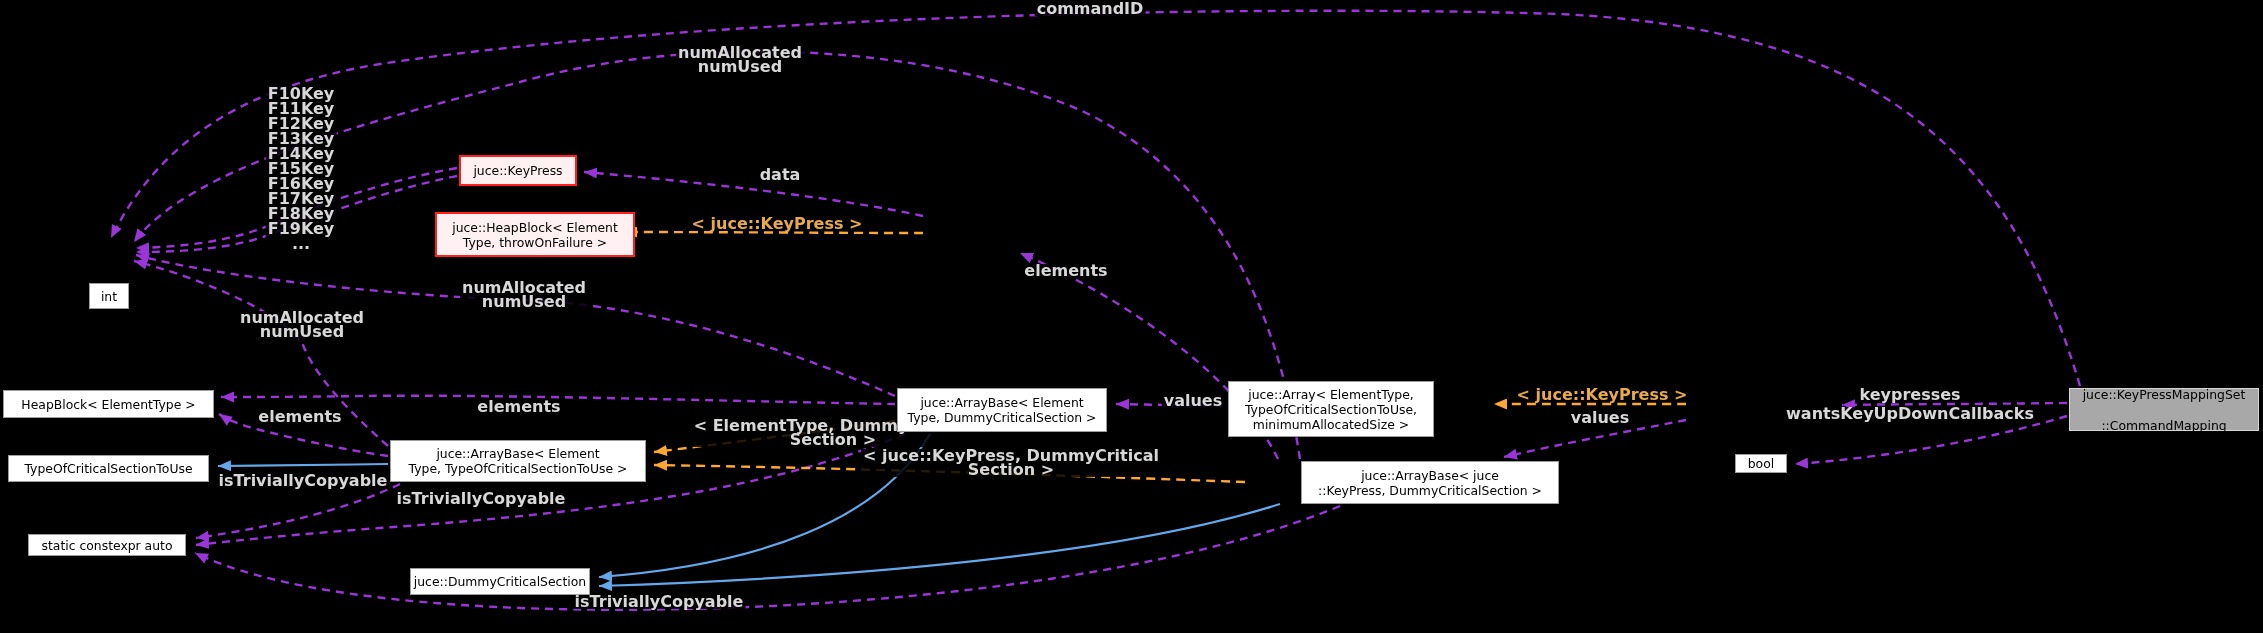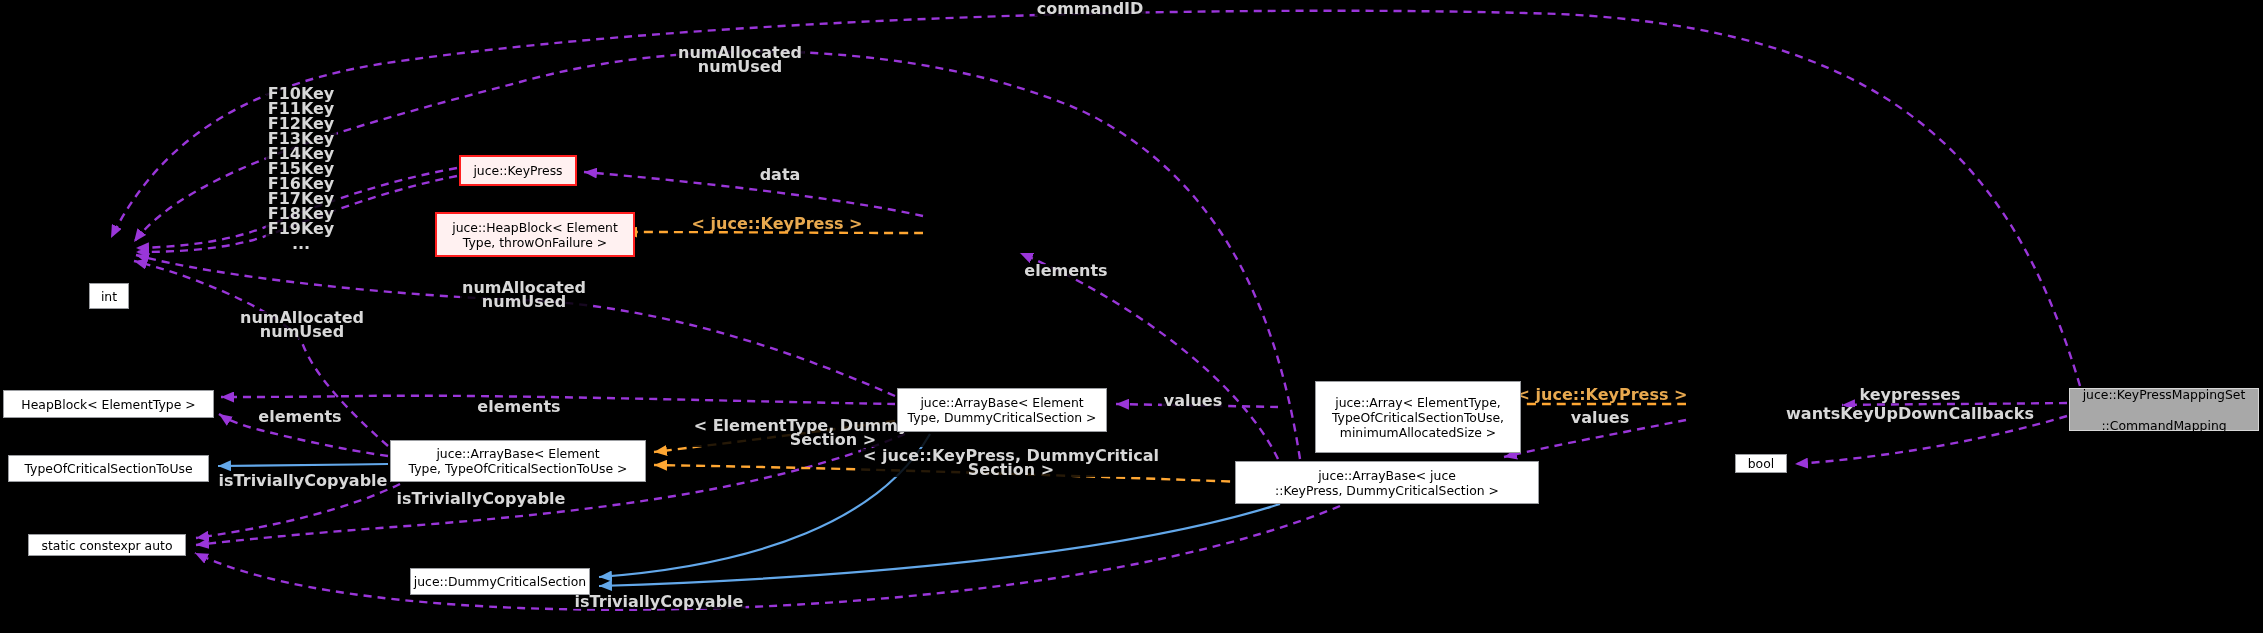--- a/index.html
+++ b/index.html
@@ -91,25 +91,25 @@
       <span class="lline" data-interactable="false">juce::DummyCriticalSection</span>
     </div>
     <div class="node plain" data-interactable="true" style="left: 897px; top: 388px; width: 210px; height: 44px;">
       <span class="lline" data-interactable="false">juce::ArrayBase&lt; Element</span>
       <span class="lline" data-interactable="false">Type, DummyCriticalSection &gt;</span>
     </div>
     <div class="node plain" data-interactable="true" style="left: 390px; top: 440px; width: 256px; height: 42px;">
       <span class="lline" data-interactable="false">juce::ArrayBase&lt; Element</span>
       <span class="lline" data-interactable="false">Type, TypeOfCriticalSectionToUse &gt;</span>
     </div>
-    <div class="node plain" data-interactable="true" style="left: 1235px; top: 461px; width: 304px; height: 43px;">
+    <div class="node plain" data-interactable="true" style="left: 1301px; top: 461px; width: 258px; height: 43px;">
       <span class="lline" data-interactable="false">juce::ArrayBase&lt; juce</span>
       <span class="lline" data-interactable="false">::KeyPress, DummyCriticalSection &gt;</span>
     </div>
-    <div class="node plain" data-interactable="true" style="left: 1315px; top: 381px; width: 206px; height: 72px;">
+    <div class="node plain" data-interactable="true" style="left: 1228px; top: 381px; width: 206px; height: 56px;">
       <span class="lline" data-interactable="false">juce::Array&lt; ElementType,</span>
       <span class="lline" data-interactable="false">TypeOfCriticalSectionToUse,</span>
       <span class="lline" data-interactable="false">minimumAllocatedSize &gt;</span>
     </div>
     <div class="node plain" data-interactable="false" style="left: 1735px; top: 454px; width: 52px; height: 19px;">
       <span class="lline" data-interactable="false">bool</span>
     </div>
     <div class="node main" data-interactable="false" style="left: 2069px; top: 388px; width: 190px; height: 43px;">
       <span class="lline" data-interactable="false">juce::KeyPressMappingSet</span>
       <span class="lline" data-interactable="false">::CommandMapping</span>

